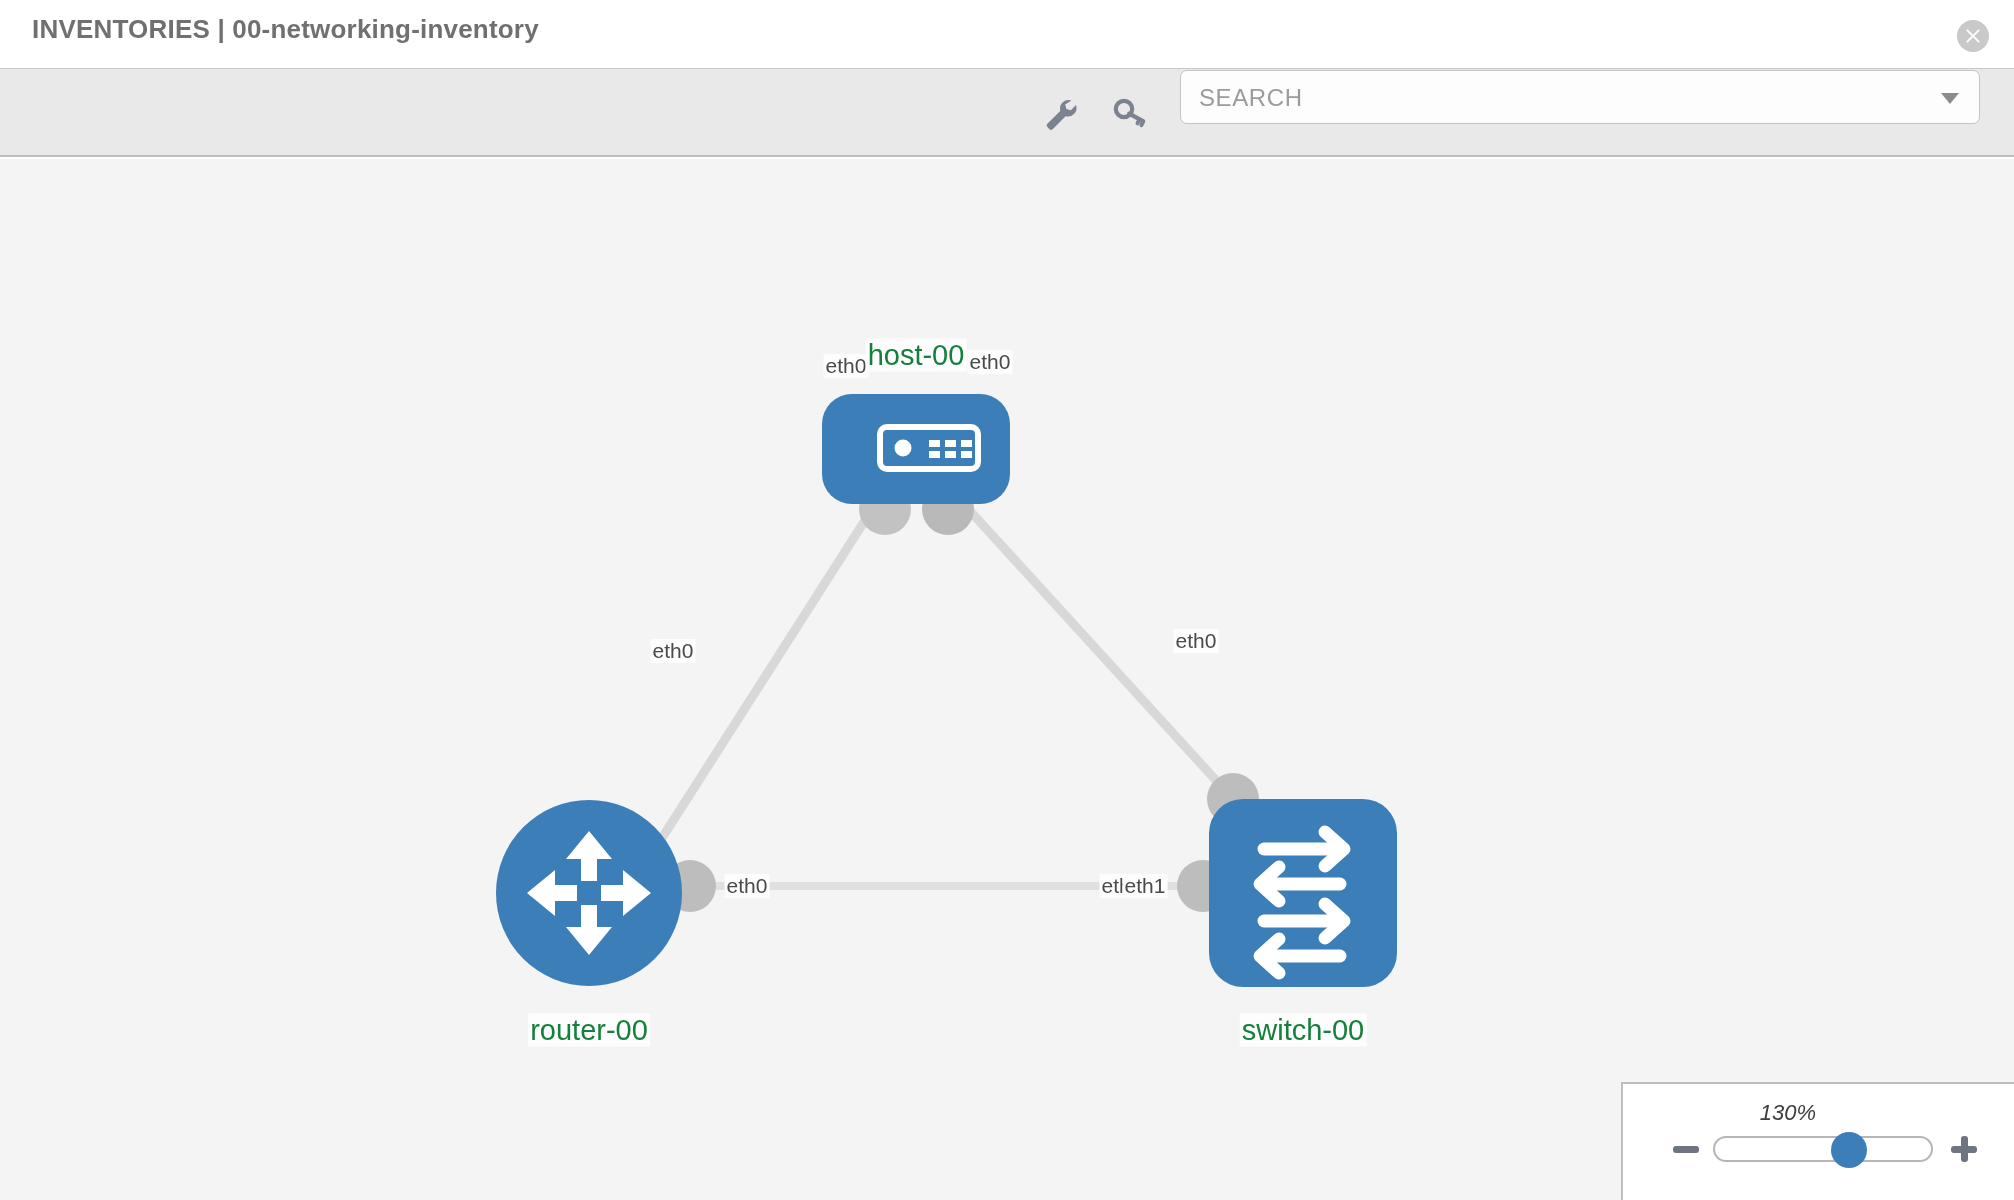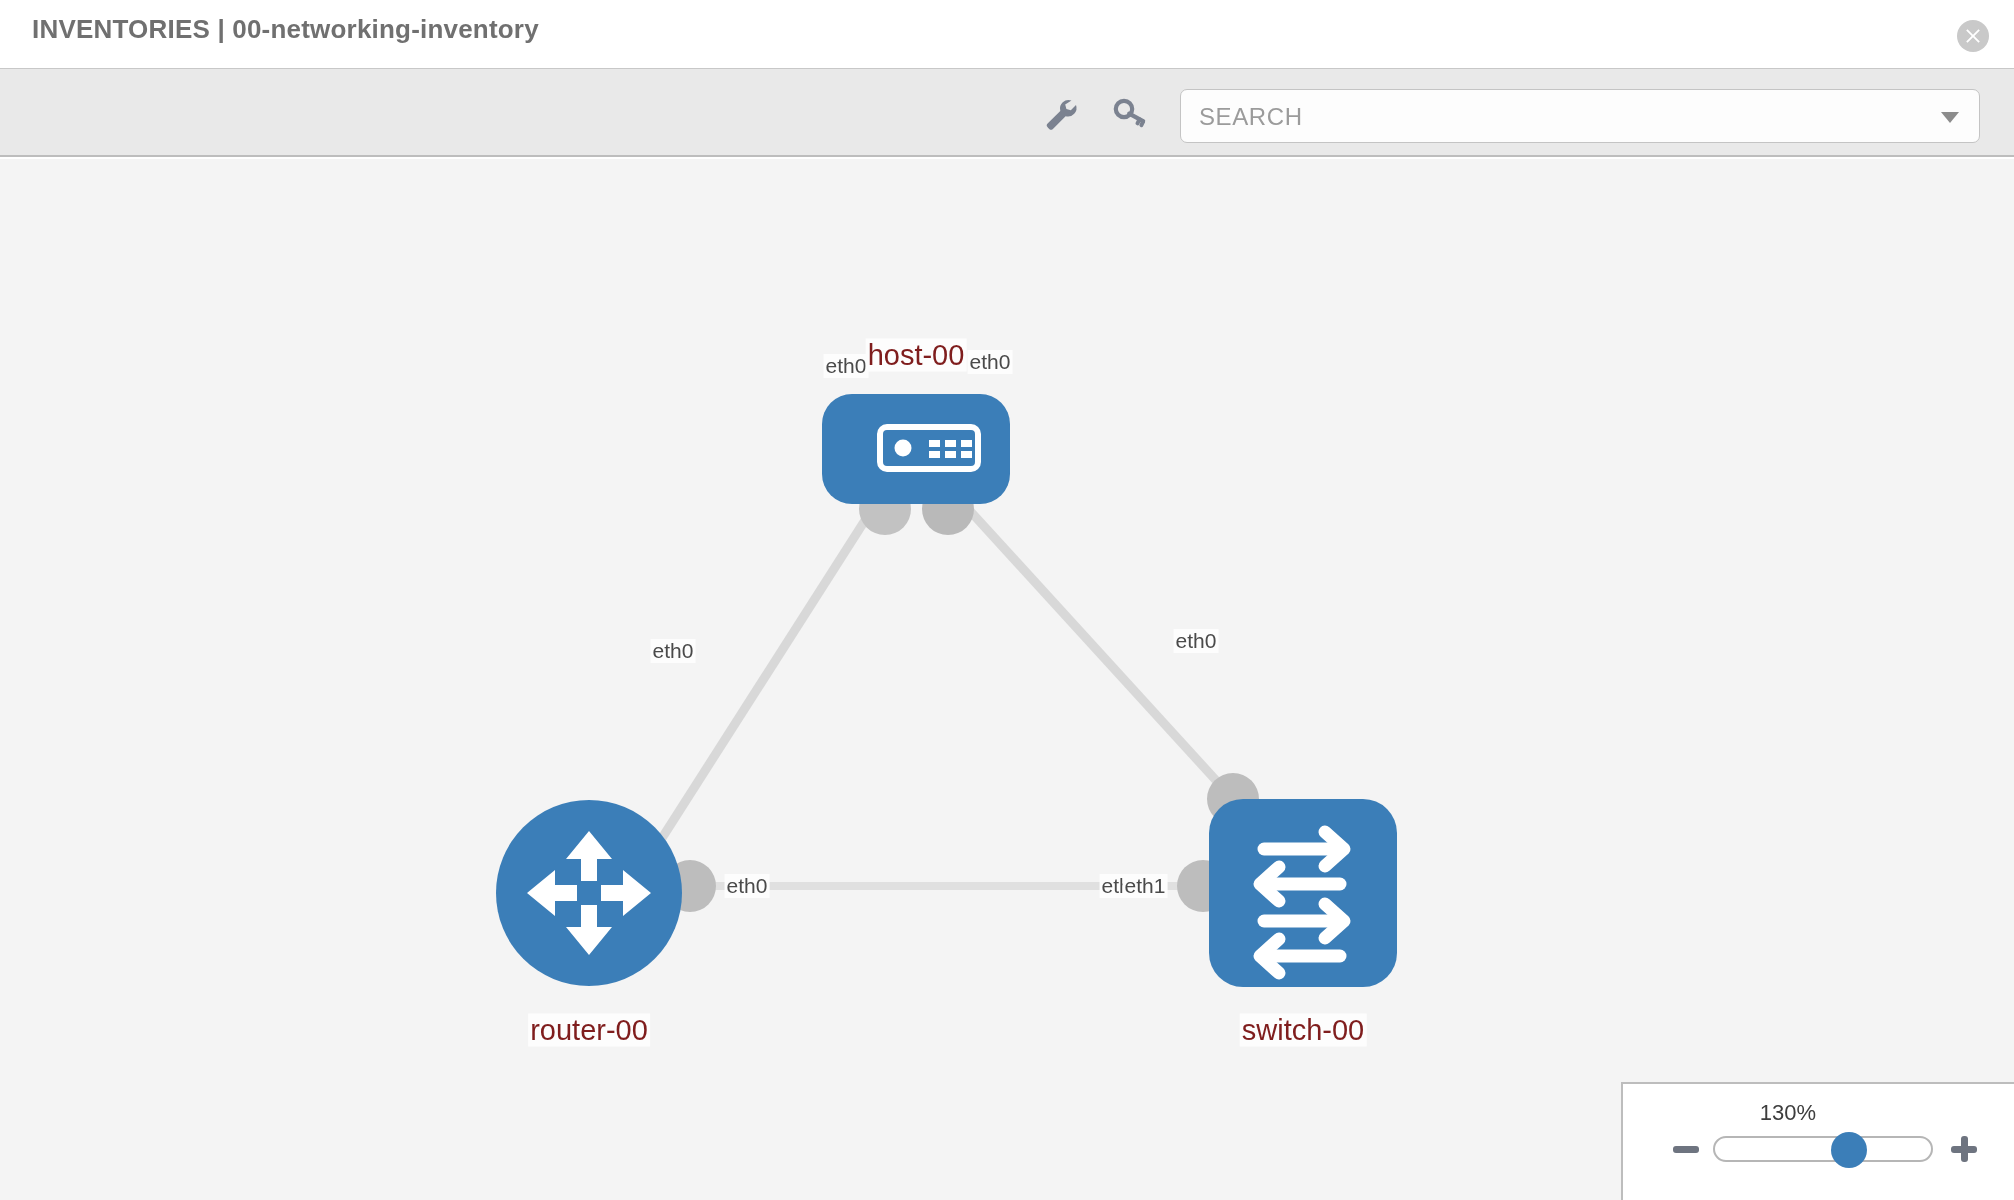--- a/index.html
+++ b/index.html
@@ -64,21 +64,21 @@
   }
   .tool-icon {
     position: absolute; top: 22px;
     width: 44px; height: 44px;
     cursor: pointer;
   }
   .tool-icon.wrench { left: 1038px; }
   .tool-icon.key { left: 1108px; }
 
   .search-box {
-    position: absolute; left: 1180px; top: 20px;
+    position: absolute; left: 1180px; top: 1px;
     width: 800px; height: 54px;
     background: #fdfdfd;
     border: 1px solid #c4c4c4;
     border-radius: 7px;
     cursor: text;
   }
   .search-box .label {
     position: absolute; left: 18px; top: 13px;
     font-size: 24px; color: #9b9b9b;
     letter-spacing: 0.6px;
@@ -90,21 +90,21 @@
     width: 2014px; height: 1041px;
     background: #f4f4f4;
     overflow: hidden;
   }
   .topology-svg { position: absolute; left: 0; top: 0; }
 
   
   .node-label {
     position: absolute;
     background: #fdfdfd;
-    color: #7f1d1d;
+    color: #15803d;
     white-space: nowrap;
     transform: translate(-50%, -50%);
     pointer-events: none;
   }
   .node-label.big { font-size: 29px; padding: 0 2px; }
   .iface-label {
     position: absolute;
     background: #fdfdfd;
     color: #4a4a4a;
     font-size: 21px;
@@ -118,21 +118,21 @@
   .zoom-panel {
     position: absolute; left: 1621px; top: 1082px;
     width: 393px; height: 118px;
     background: #ffffff;
     border: 2px solid #bdbdbd;
     border-right: none; border-bottom: none;
   }
   .zoom-value {
     position: absolute; left: 0; top: 16px;
     width: 330px; text-align: center;
-    font-size: 22px; color: #3d3d3d;
+    font-size: 22px; color: #3d3d3d; font-style: italic;
   }
   .zoom-minus {
     position: absolute; left: 50px; top: 62px;
     width: 26px; height: 7px; border-radius: 3px;
     background: #6e7480; cursor: pointer;
   }
   .zoom-track {
     position: absolute; left: 90px; top: 52px;
     width: 220px; height: 26px;
     border: 2px solid #b6b6b6;

